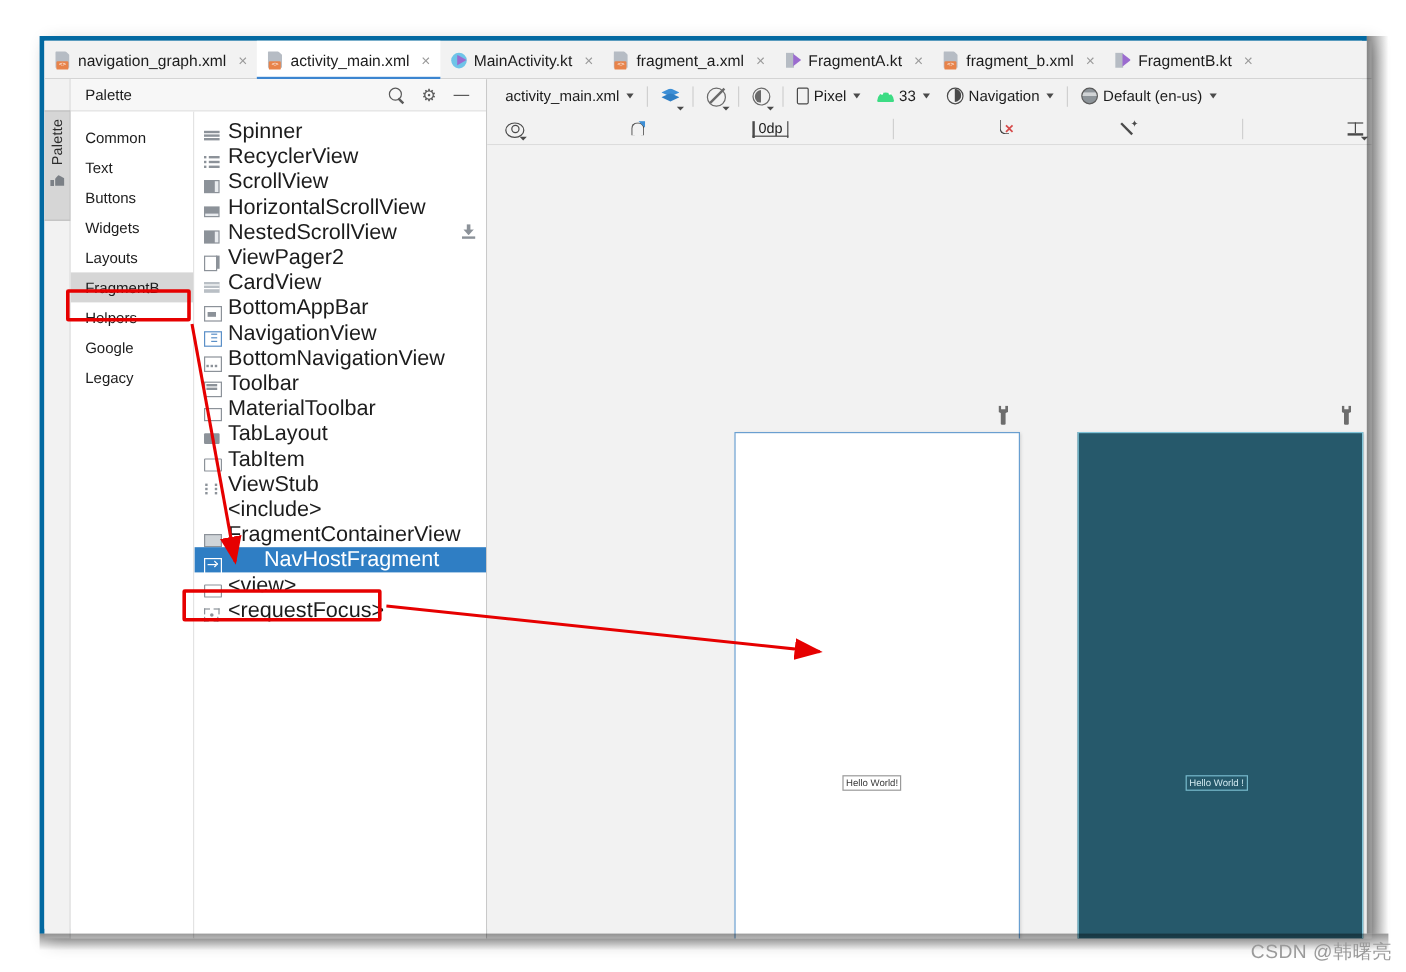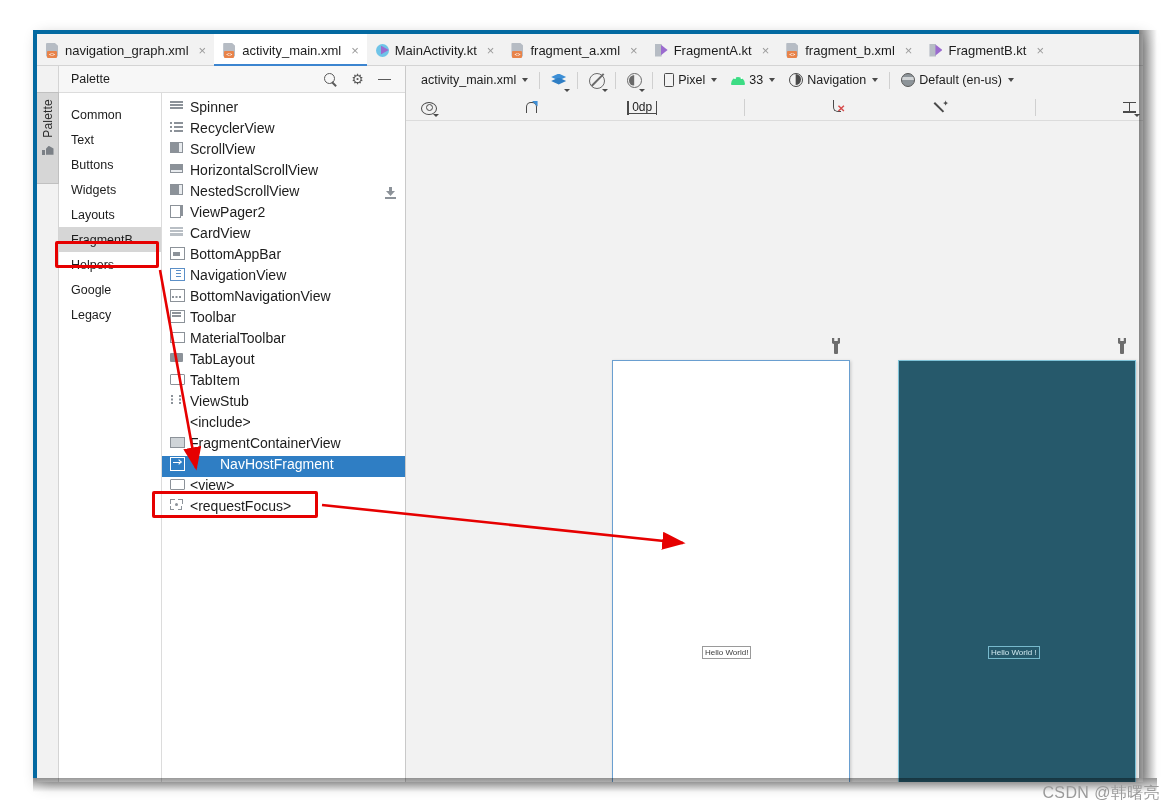--- a/index.html
+++ b/index.html
@@ -129,22 +129,22 @@
     height:25px; display:flex; align-items:center; padding-left:12px;
     font-size:12.5px; color:#1c1c1c; cursor:default;
   }
   .cat.selected { background:#d6d6d6; }
 
   #comp-col {
     width:243px; height:689px; background:#ffffff; position:relative;
     padding-top:6px; overflow:hidden;
   }
   .comp {
-    height:21px; display:flex; align-items:flex-start; gap:7px;
-    padding-left:8px; font-size:14px; color:#1c1c1c; position:relative;
+    height:21px; display:flex; align-items:flex-end; gap:7px;
+    padding-left:8px; font-size:18px; color:#1c1c1c; position:relative;
   }
   .comp.selected { background:#2f7ec4; color:#ffffff;gap:37px; }
   .cicon { width:13px; height:13px; flex:0 0 auto; position:relative; }
 
   
   .g-lines:before{content:"";position:absolute;left:0;top:2px;width:13px;height:1.6px;background:#8c9299;box-shadow:0 3px 0 #8c9299,0 6px 0 #8c9299;}
   .g-list:before{content:"";position:absolute;left:0;top:2px;width:2px;height:2px;background:#8c9299;box-shadow:0 4px 0 #8c9299,0 8px 0 #8c9299;}
   .g-list:after{content:"";position:absolute;left:4px;top:2px;width:9px;height:1.6px;background:#8c9299;box-shadow:0 4px 0 #8c9299,0 8px 0 #8c9299;}
   .g-scroll:before{content:"";position:absolute;left:0;top:1px;width:13px;height:11px;background:#8c9299;}
   .g-scroll:after{content:"";position:absolute;left:9px;top:2px;width:3px;height:9px;background:#e9ecef;}

